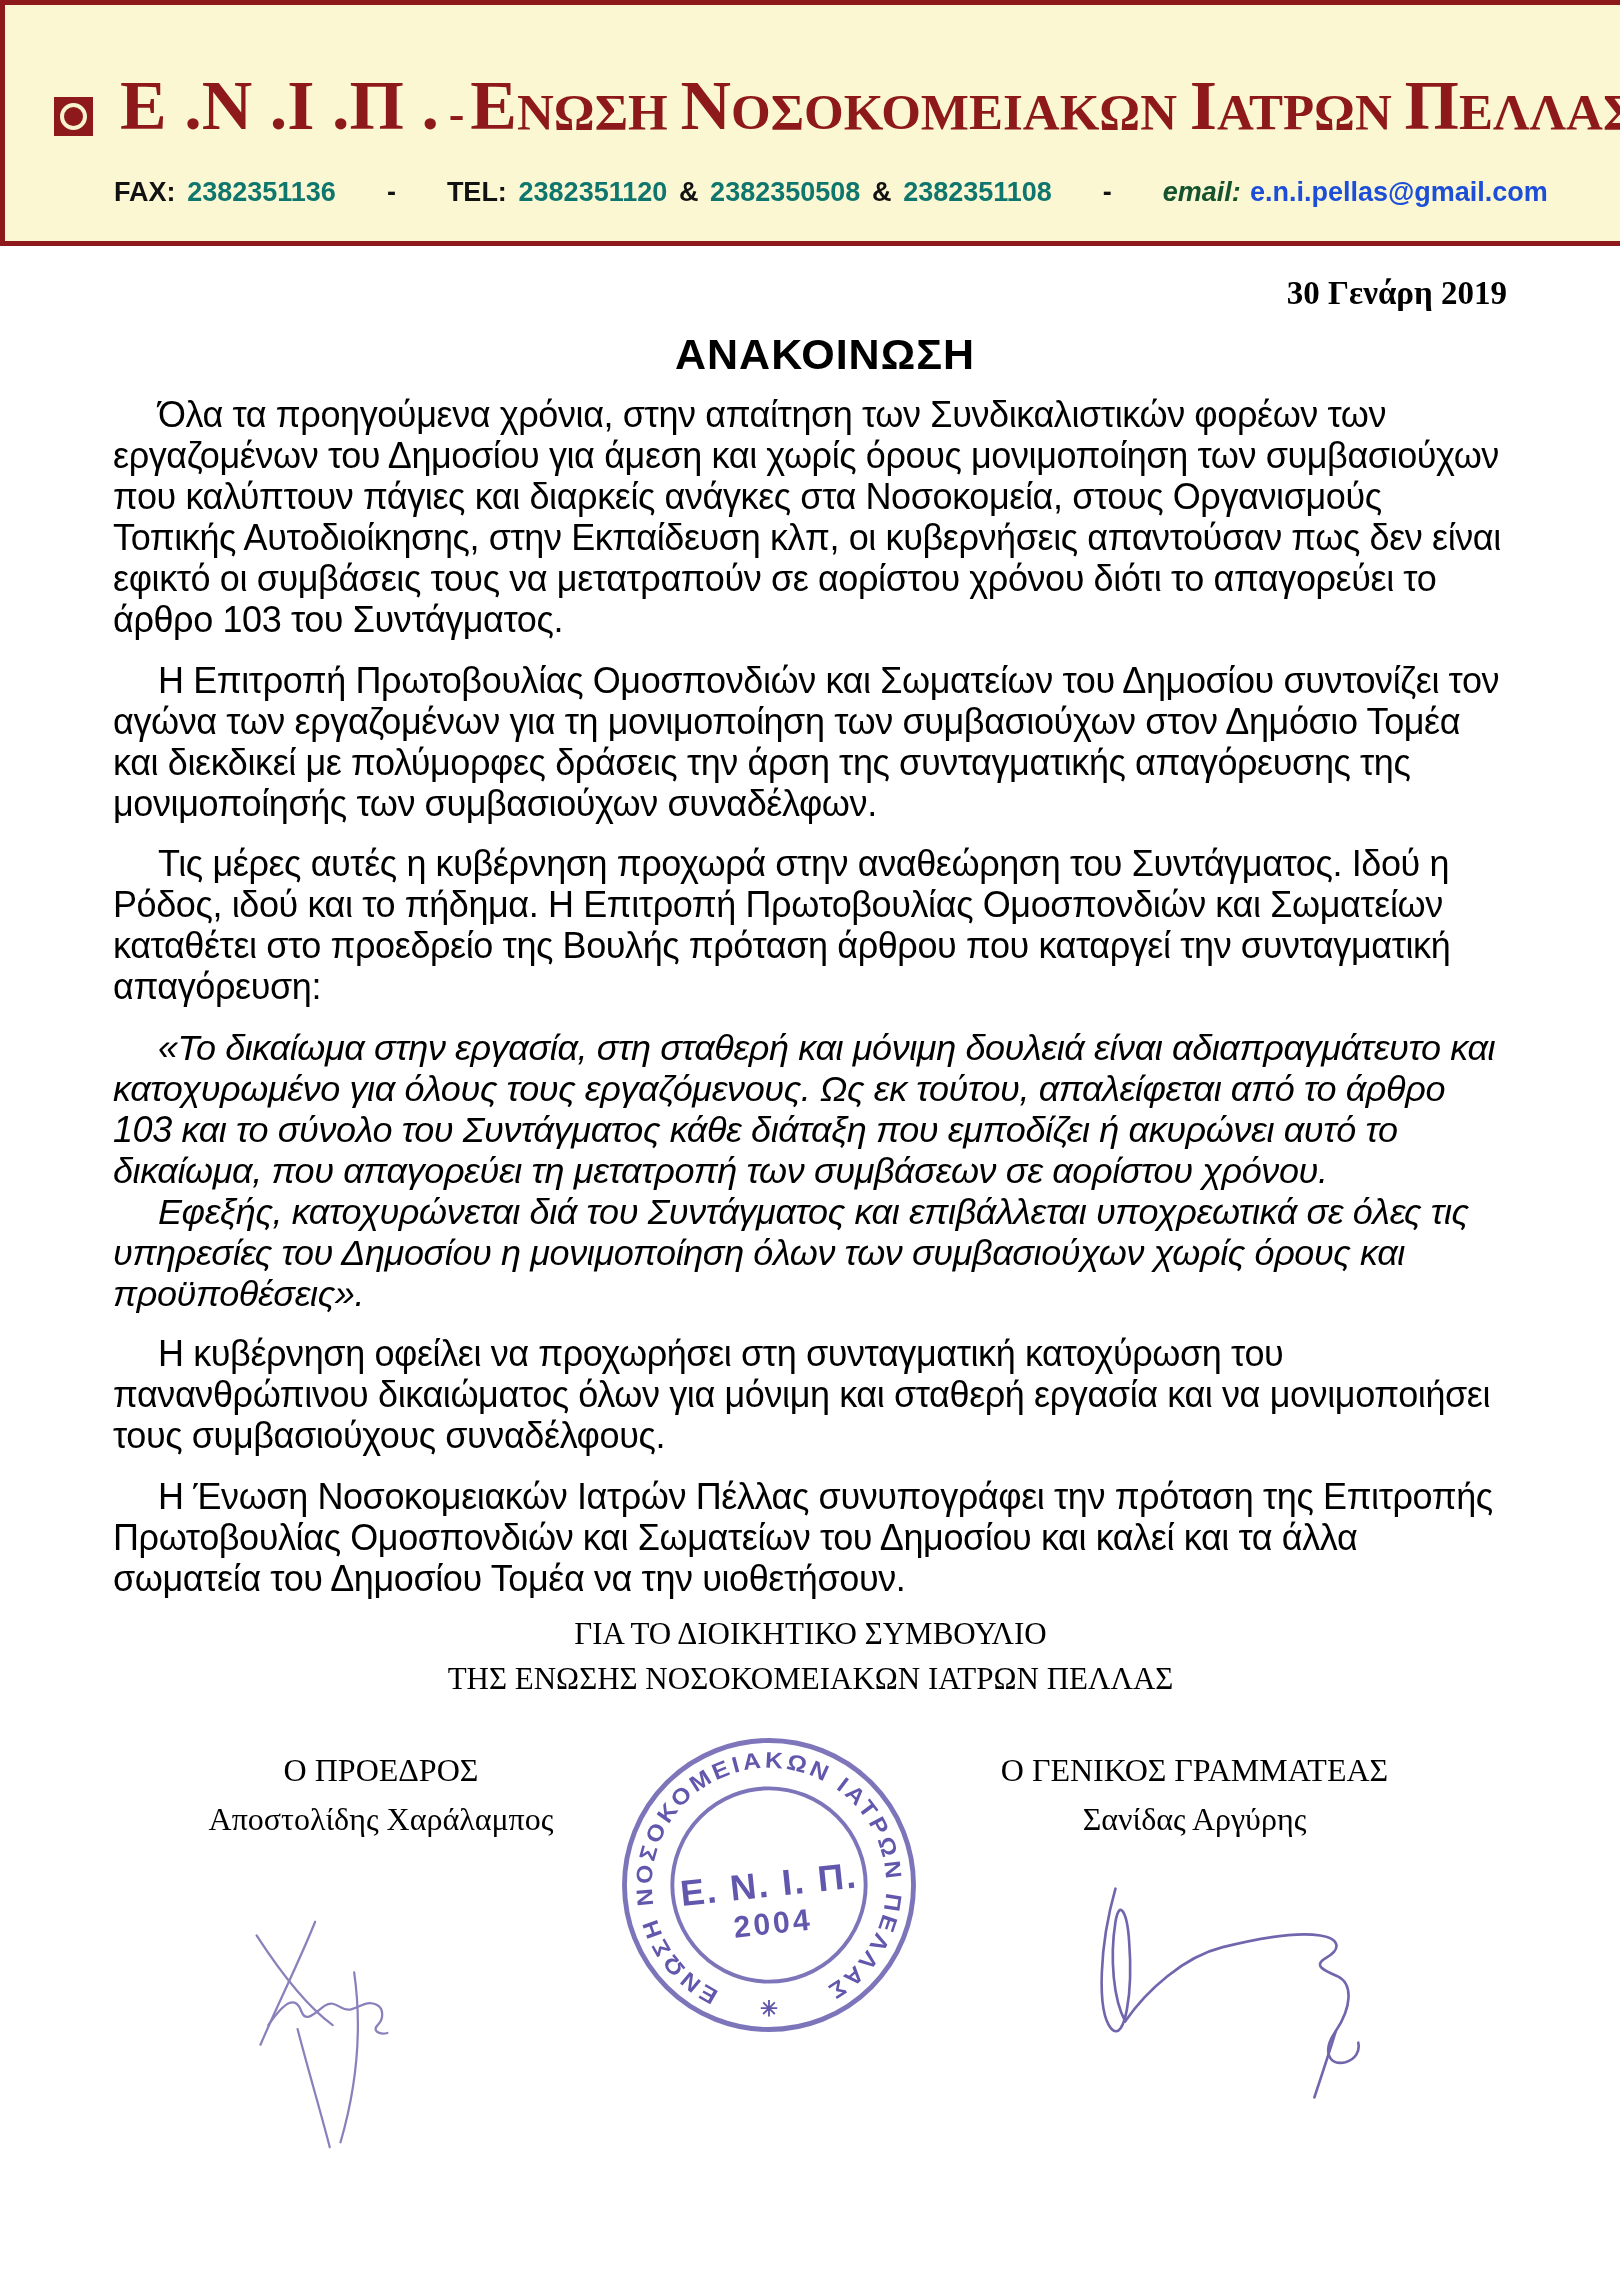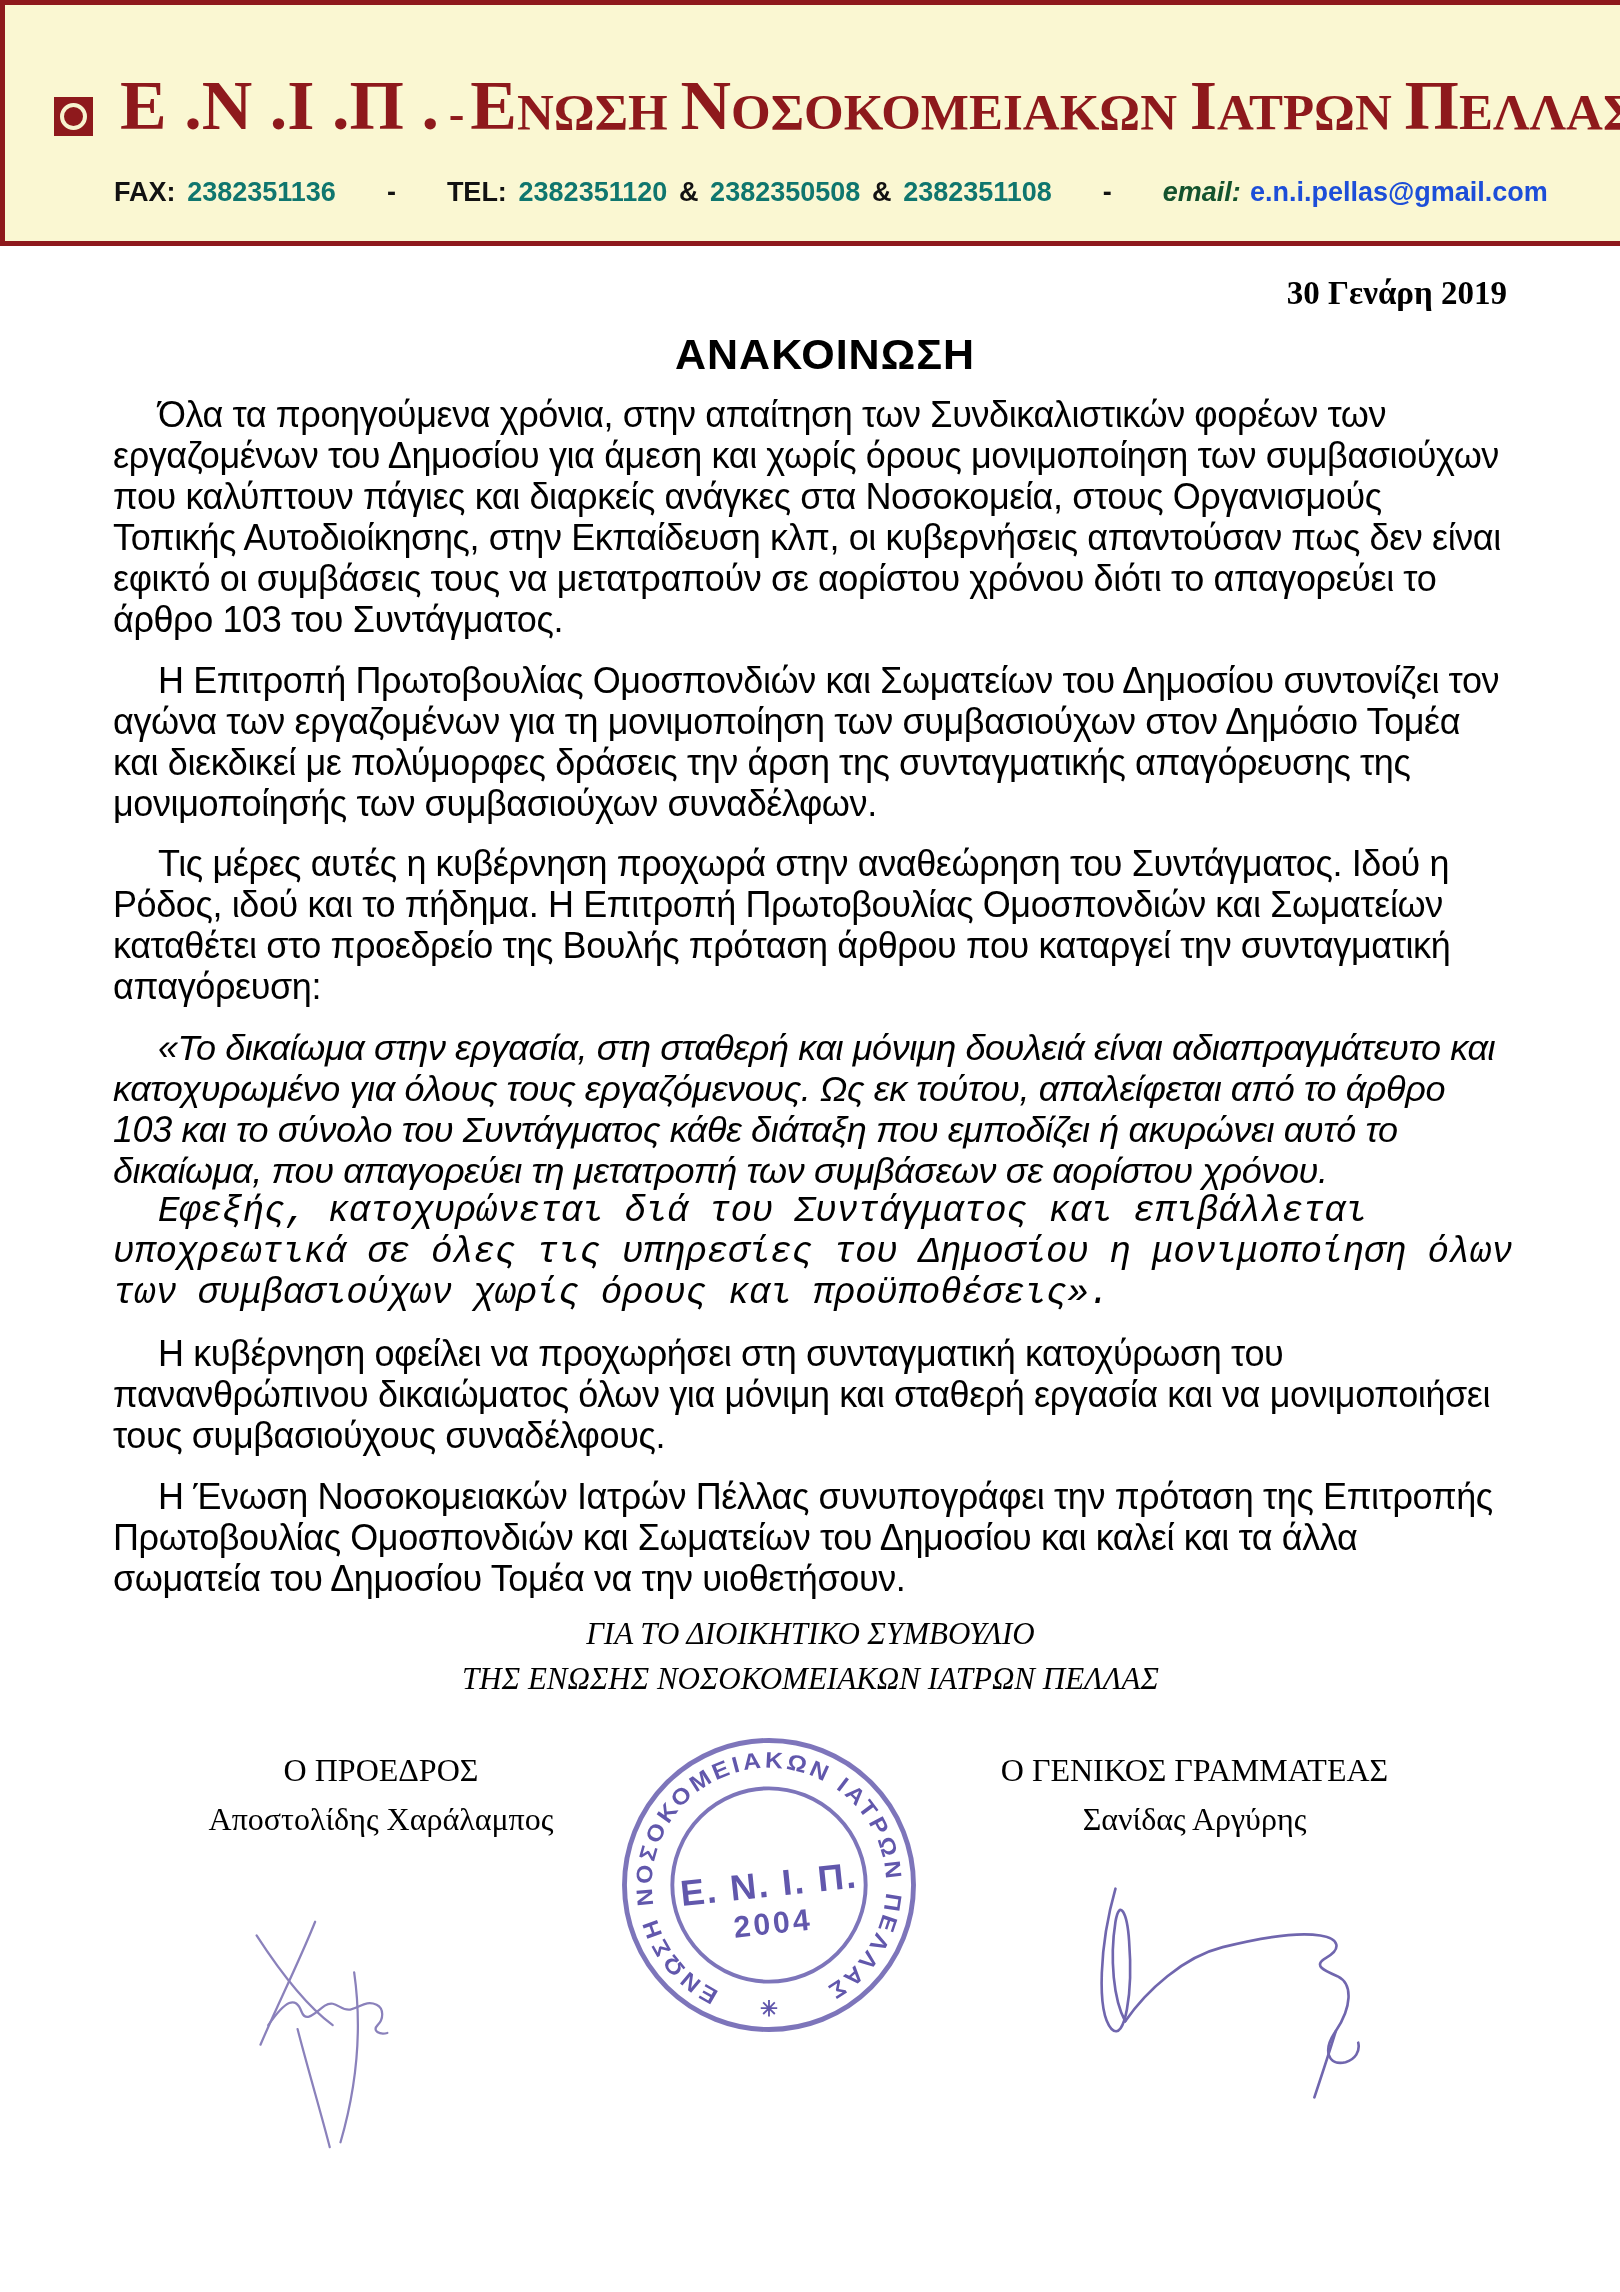--- a/index.html
+++ b/index.html
@@ -51,26 +51,26 @@
   }
 
   
   .body-text {
     position:absolute; top:394px; left:113px; width:1400px;
     font-size:36px; line-height:41px; letter-spacing:-0.4px;
   }
   .body-text p { margin:19.5px 0 0 0; text-indent:45px; }
   .body-text p:first-child { margin-top:0; }
   .body-text p.quote { font-style:italic; }
-  .body-text p.quote_cont { font-style:italic; margin-top:0;font-family:Liberation Mono, monospace; }
+  .body-text p.quote_cont { font-style:italic; margin-top:0; }
 
   
   .board {
     position:absolute; top:1611px; left:0; width:1621px; text-align:center;
-    font-family:"Liberation Serif", serif; font-size:31px; line-height:45px;font-style:italic;
+    font-family:"Liberation Serif", serif; font-size:31px; line-height:45px;
   }
 
   
   .sig-section { position:absolute; top:1746px; left:0; width:1621px; height:546px; }
   .sig-col { position:absolute; text-align:center; font-family:"Liberation Serif", serif; }
   .sig-col .role { font-size:32px; }
   .sig-col .name { font-size:32px; margin-top:11.7px; }
   .president-block { left:137px; top:5.9px; width:488px; }
   .secretary-block { left:934px; top:5.9px; width:521px; }
 

